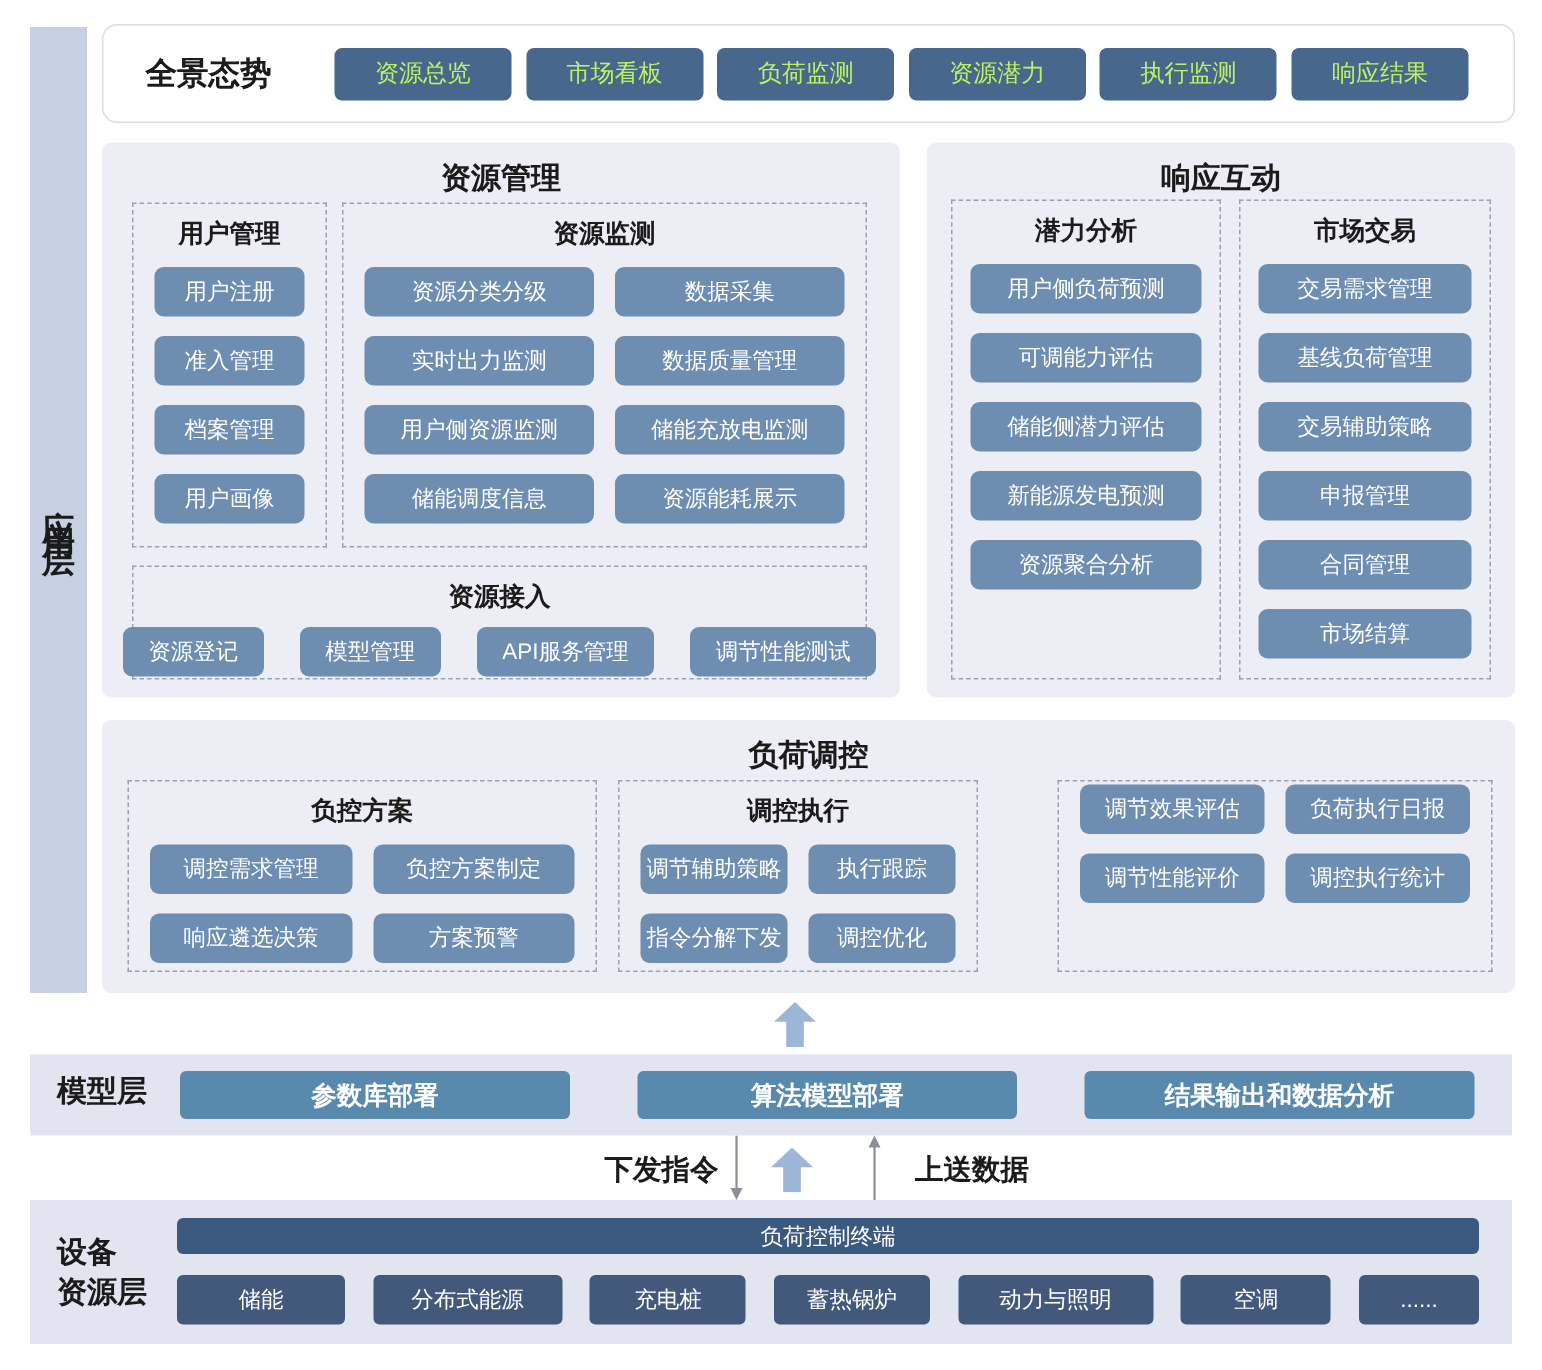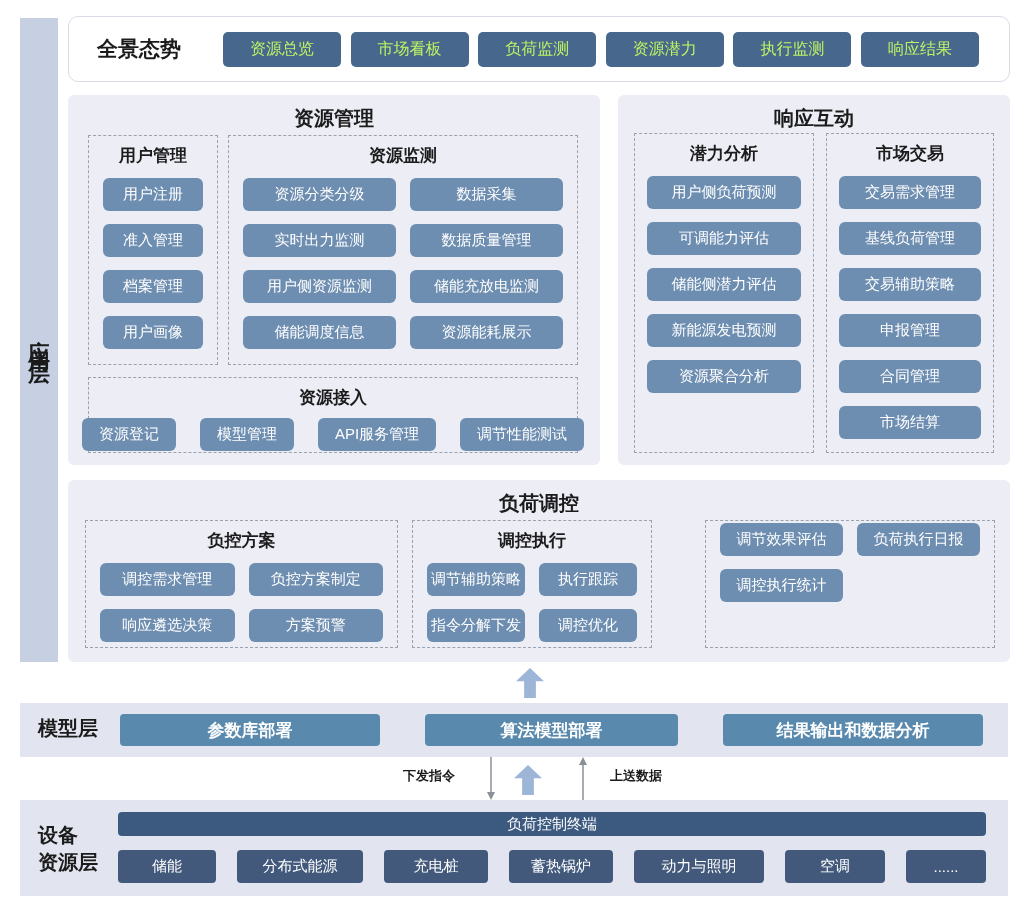--- a/index.html
+++ b/index.html
@@ -73,37 +73,37 @@
 
   .model-btn { position:absolute; top:11px; height:32px; background:#5989ad; border-radius:4px;
     color:#ffffff; font-size:17px; font-weight:bold; display:flex; align-items:center;
     justify-content:center; cursor:pointer; }
   #model-btn-0 { left:100px; width:260px; }
   #model-btn-1 { left:405px; width:253px; }
   #model-btn-2 { left:703px; width:260px; }
 
   
   .flow { position:absolute; top:757px; left:0; width:1028px; height:43px; }
-  .flow-label { position:absolute; top:10px; font-size:13px; font-weight:600; }
+  .flow-label { position:absolute; top:10px; font-size:19px; font-weight:600; }
   #flow-down-label { left:403px; }
   #flow-up-label { left:610px; }
   .thin-arrow { position:absolute; top:0; }
   #thin-down { left:484px; }
   #thin-up { left:576px; }
   #flow-block-arrow { position:absolute; left:514px; top:8px; }
 
   
   #terminal-bar { position:absolute; left:98px; top:12px; width:868px; height:24px;
     background:#3c5a80; border-radius:4px; color:#fff; font-size:15px;
     display:flex; align-items:center; justify-content:center; cursor:pointer; }
   .device-row { position:absolute; left:98px; top:50px; width:868px;
     display:flex; justify-content:space-between; }
   .device-btn { height:33px; background:#42597c; border-radius:4px; color:#fff;
     font-size:15px; display:flex; align-items:center; justify-content:center; cursor:pointer; }
-  .device-row .device-btn:nth-child(1){width:98px;}
+  .device-row .device-btn:nth-child(1){width:112px;}
   .device-row .device-btn:nth-child(2){width:126px;}
   .device-row .device-btn:nth-child(3){width:104px;}
   .device-row .device-btn:nth-child(4){width:104px;}
   .device-row .device-btn:nth-child(5){width:130px;}
   .device-row .device-btn:nth-child(6){width:100px;}
   .device-row .device-btn:nth-child(7){width:80px;}
 </style>
 </head>
 <body>
 
@@ -202,20 +202,21 @@
         <div class="btn">调节辅助策略</div>
         <div class="btn">执行跟踪</div>
         <div class="btn">指令分解下发</div>
         <div class="btn">调控优化</div>
       </div>
     </div>
     <div class="group" id="grp-effect">
       <div class="grid2">
         <div class="btn">调节效果评估</div>
         <div class="btn">负荷执行日报</div>
+        <div class="btn">调节性能评价</div>
         <div class="btn">调控执行统计</div>
       </div>
     </div>
   </div>
 
   <div class="block-arrow" id="arrow-up-main"></div>
 
   <div class="band" id="band-model">
     <div class="band-label">模型层</div>
     <div class="model-btn" id="model-btn-0">参数库部署</div>

